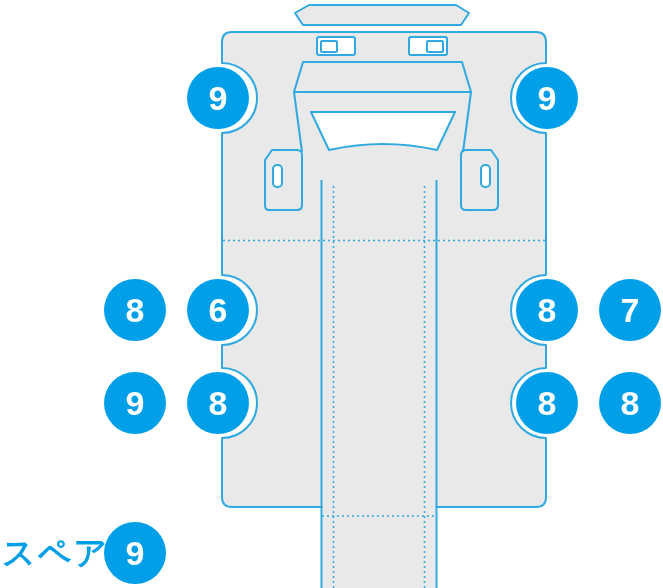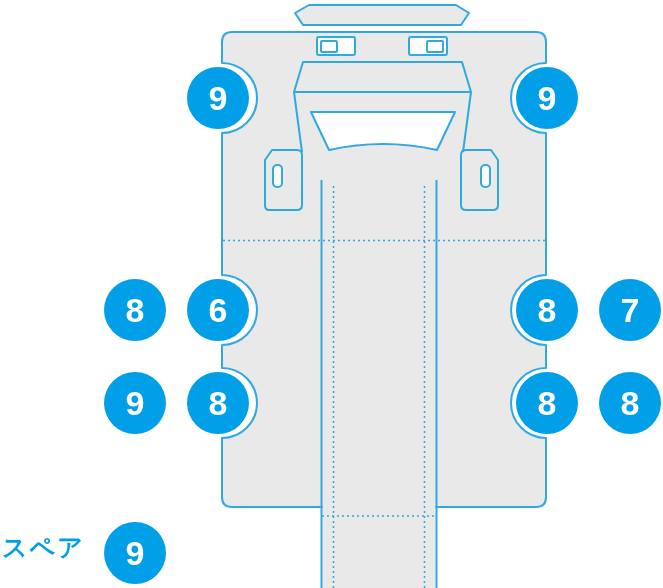--- a/index.html
+++ b/index.html
@@ -30,21 +30,21 @@
     background:var(--accent);
     color:#fff;
     display:flex;align-items:center;justify-content:center;
     font-weight:bold;font-size:34px;line-height:1;
   }
   .spare-label{
     position:absolute;
     left:2px;top:531px;
     color:var(--accent);
     font-weight:bold;
-    font-size:25px;
+    font-size:33px;
     letter-spacing:2px;
     white-space:nowrap;
   }
 </style>
 </head>
 <body>
 
 <div class="stage">
 
   <svg width="663" height="588" viewBox="0 0 663 588">

